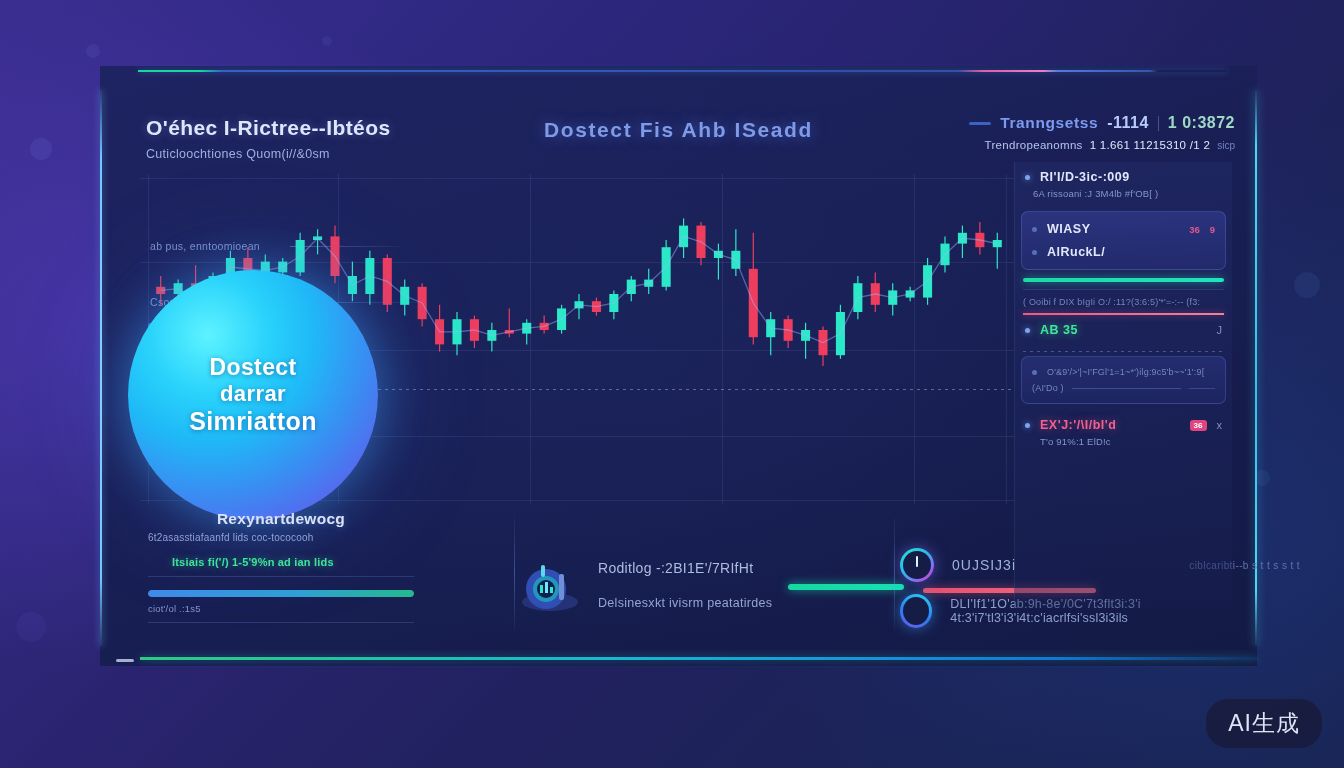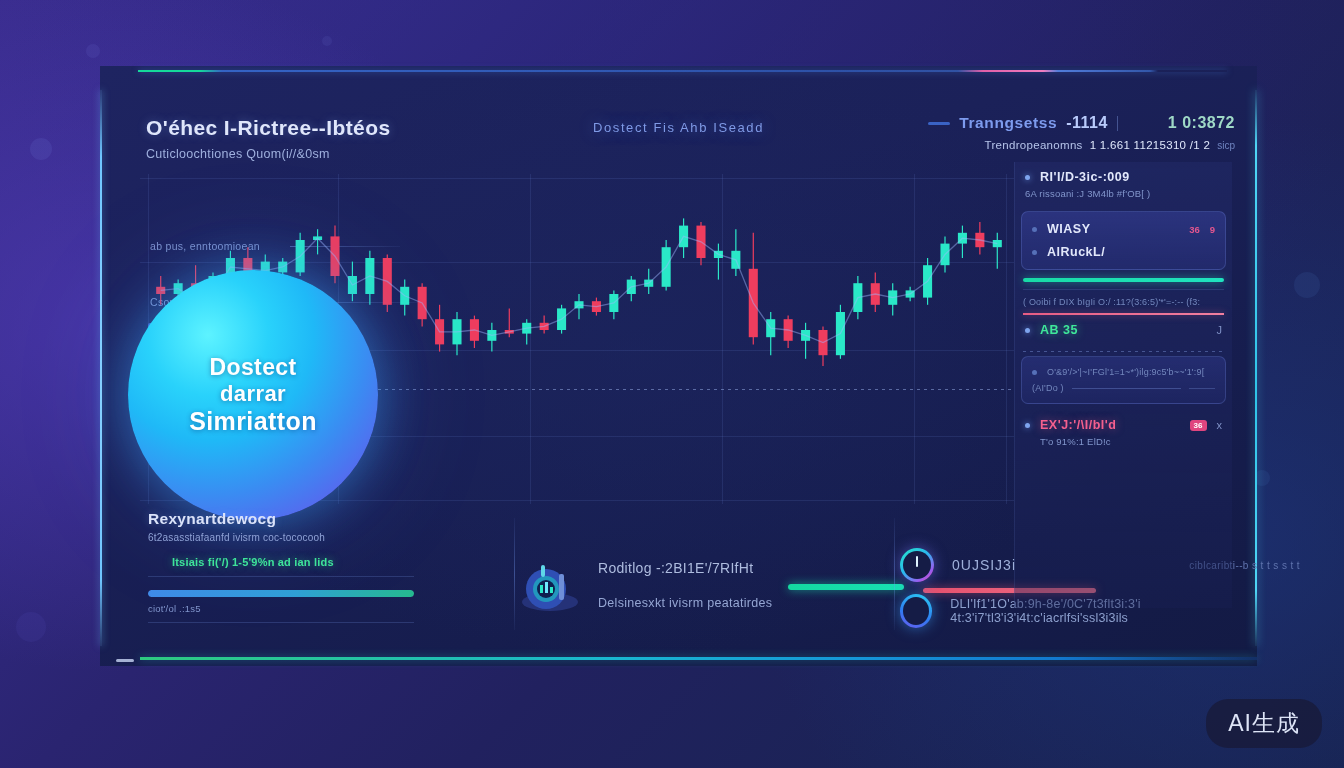--- a/index.html
+++ b/index.html
@@ -65,31 +65,31 @@
     letter-spacing: .4px; text-shadow: 0 0 10px rgba(140,180,255,.35);
   }
   .hdr-sub { margin-top: 7px; font-size: 12.5px; color: #9fb0de; letter-spacing: .3px; }
 
   .hdr-center {
     position: absolute; left: 0; right: 0; top: 52px; text-align: center;
     pointer-events: none;
   }
   .hdr-center-title {
     display: inline-block;
-    font-size: 13px; font-weight: 400; color: #7f9ae6;
+    font-size: 21px; font-weight: 700; color: #7f9ae6;
     letter-spacing: 1.6px; text-shadow: 0 0 14px rgba(90,130,240,.55);
   }
 
   .hdr-right { position: absolute; right: 22px; top: 48px; text-align: right; }
   .hdr-metric-row { display: flex; align-items: center; justify-content: flex-end; gap: 9px; }
   .hdr-dash { width: 22px; height: 3px; background: #3f6fd8; border-radius: 2px; opacity: .85; }
   .hdr-metric-label { font-size: 15.5px; font-weight: 700; color: #7d9bee; letter-spacing: .6px; }
   .hdr-metric-v1 { font-size: 16px; font-weight: 700; color: #b9cbfb; letter-spacing: .5px; }
   .hdr-metric-sep { width: 1px; height: 15px; background: rgba(150,180,255,.35); }
-  .hdr-metric-v2 { font-size: 16px; font-weight: 700; color: #9fd9c6; letter-spacing: .5px; margin-left: 41px; }
+  .hdr-metric-v2 { font-size: 16px; font-weight: 700; color: #9fd9c6; letter-spacing: .5px; }
   .hdr-sub-row { margin-top: 7px; display: flex; align-items: center; justify-content: flex-end; gap: 7px; }
   .hdr-sub-label { font-size: 11.5px; color: #b6c4ea; letter-spacing: .3px; }
   .hdr-sub-val { font-size: 11.5px; color: #dfe7fb; letter-spacing: .3px; }
   .hdr-sub-tag { font-size: 10px; color: #6f84c0; }
 
   
   .plot {
     position: absolute; left: 40px; top: 108px;
     width: 874px; height: 330px;
     overflow: hidden;
@@ -153,20 +153,21 @@
     left: 823px; top: 522px; width: 173px; height: 5px;
     background: linear-gradient(90deg, #e6506e, #ef6f88);
     box-shadow: 0 0 10px rgba(235,85,115,.6);
   }
 
   
   .metrics { position: absolute; left: 48px; top: 444px; width: 266px; }
   .metrics-title {
     font-size: 15.5px; font-weight: 700; color: #dbe3fa; letter-spacing: .3px;
     text-shadow: 0 0 8px rgba(140,180,255,.3);
+    text-align: center;
   }
   .metrics-sub { margin-top: 4px; font-size: 10px; color: #8fa2d6; letter-spacing: .2px; }
   .mrow { margin-top: 13px; }
   .mtrack {
     position: relative; height: 7px; border-radius: 4px;
     background: rgba(120,150,230,.18);
     overflow: hidden;
   }
   .mfill { position: absolute; left: 0; top: 0; bottom: 0; border-radius: 4px; }
   .mfill-a { background: linear-gradient(90deg, #3fd8f0 0%, #3f8ae8 46%, #2e6fd4 100%); }
@@ -455,21 +456,21 @@
     <div class="sphere-l1">Dostect</div>
     <div class="sphere-l2">darrar</div>
     <div class="sphere-l3">Simriatton</div>
   </div>
 
   <div class="legend-bar legend-green"></div>
   <div class="legend-bar legend-red"></div>
 
   <div class="metrics">
     <div class="metrics-title">Rexynartdewocg</div>
-    <div class="metrics-sub">6t2asasstiafaanfd ivisrm coc-tococooh</div>
+    <div class="metrics-sub">6t2asasstiafaanfd lids coc-tococooh</div>
 
 
     <div class="mrow">
       <div class="mlabel mlabel-green">Itsiais fi('/) 1-5'9%n  ad ian lids</div>
       <div class="mrule"></div>
     </div>
 
     <div class="mrow">
       <div class="mtrack">
         <div class="mfill mfill-b" style="width:100%"></div>
@@ -516,21 +517,21 @@
     </div>
   </div>
 
   <div class="side">
 
     <div class="side-item">
       <div class="si-head">
         <span class="si-dot"></span>
         <span class="si-title">RI'I/D-3ic-:009</span>
       </div>
-      <div class="si-sub" style="margin-left:0">6A  rissoani  :J 3M4lb #f'OB[ )</div>
+      <div class="si-sub" style="margin-left:8px">6A  rissoani  :J 3M4lb #f'OB[ )</div>
     </div>
 
     <div class="si-card">
       <div class="si-head">
         <span class="si-dot dim"></span>
         <span class="si-title">WIASY</span>
         <span class="si-badges">
           <span class="si-badge">36</span>
           <span class="si-badge">9</span>
         </span>

